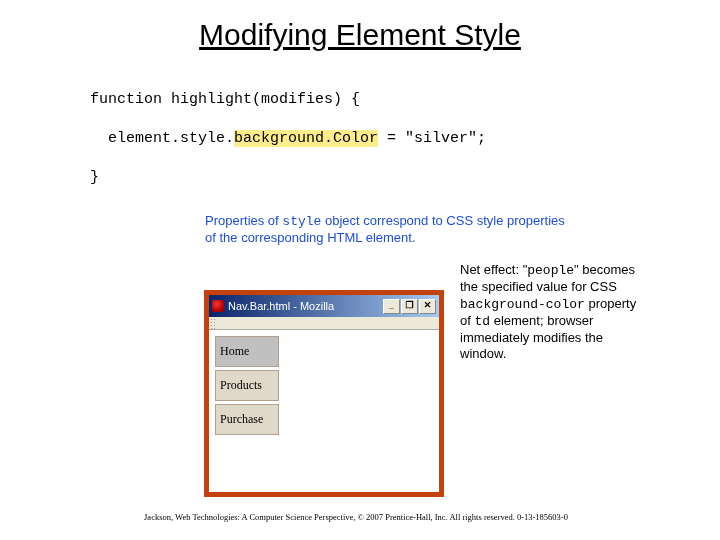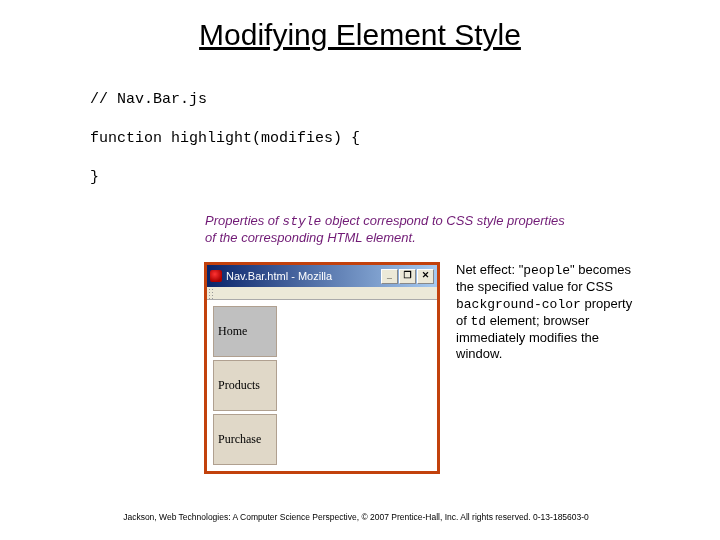--- a/index.html
+++ b/index.html
@@ -27,42 +27,42 @@
     margin-left: 90px;
     line-height: 1.3;
   }
   .code-line { display: block; }
   .highlight {
     background: #ffec8b;
   }
   .annotation1 {
     font-family: Arial, sans-serif;
     font-size: 13px;
-    color: #701a75;
+    color: #1d4ed8;
     margin-left: 205px;
     margin-top: 6px;
     max-width: 370px;
     line-height: 1.25;
-    font-style: italic;
   }
   .annotation1 .kw {
     font-family: "Courier New", monospace;
   }
   .lower {
     display: flex;
     margin-top: 16px;
     margin-left: 204px;
     align-items: flex-start;
   }
   .browser {
     width: 230px;
-    border: 3px solid #c2410c;
+    border: 5px solid #c2410c;
     box-shadow: 0 0 0 1px #0a246a inset;
     background: #ece9d8;
     font-size: 12px;
+    margin-top: 28px;
   }
   .titlebar {
     display: flex;
     align-items: center;
     background: linear-gradient(to right, #0a246a, #a6caf0);
     padding: 2px 3px;
     color: #fff;
     height: 18px;
   }
   .titlebar .moz-icon {
@@ -121,21 +121,21 @@
   .navcol {
     display: flex;
     flex-direction: column;
     gap: 3px;
   }
   .navitem {
     border: 1px solid #b0a090;
     background: #e0d8c8;
     font-family: "Times New Roman", serif;
     font-size: 12px;
-    padding: 17px 4px;
+    padding: 7px 4px;
     width: 54px;
     color: #000;
   }
   .navitem.hl {
     background: silver;
   }
   .maintext {
     font-family: "Times New Roman", serif;
     font-size: 12px;
     line-height: 1.3;
@@ -151,31 +151,31 @@
   .side-note .kw {
     font-family: "Courier New", monospace;
   }
   .footer {
     position: absolute;
     bottom: 18px;
     left: 0;
     right: 8px;
     text-align: center;
     font-size: 8.5px;
-    font-family: Liberation Sans, sans-serif;
+    font-family: Liberation Serif, serif;
   }
 </style>
 </head>
 <body>
 
 <h1 class="title">Modifying Element Style</h1>
 
 <div class="code-block">
-<span class="code-line">// Nav.Bar.js</span>
 <span class="code-line">function highlight(modifies) {</span>
+<span class="code-line"><span>  element.style.</span><span class="highlight">background.Color</span><span> = "silver";</span></span>
 <span class="code-line">}</span>
 </div>
 
 <div class="annotation1">
   <span>Properties of </span><span class="kw">style</span><span> object correspond to CSS style properties of the corresponding HTML element.</span>
 </div>
 
 <div class="lower">
   <div class="browser">
     <div class="titlebar">

